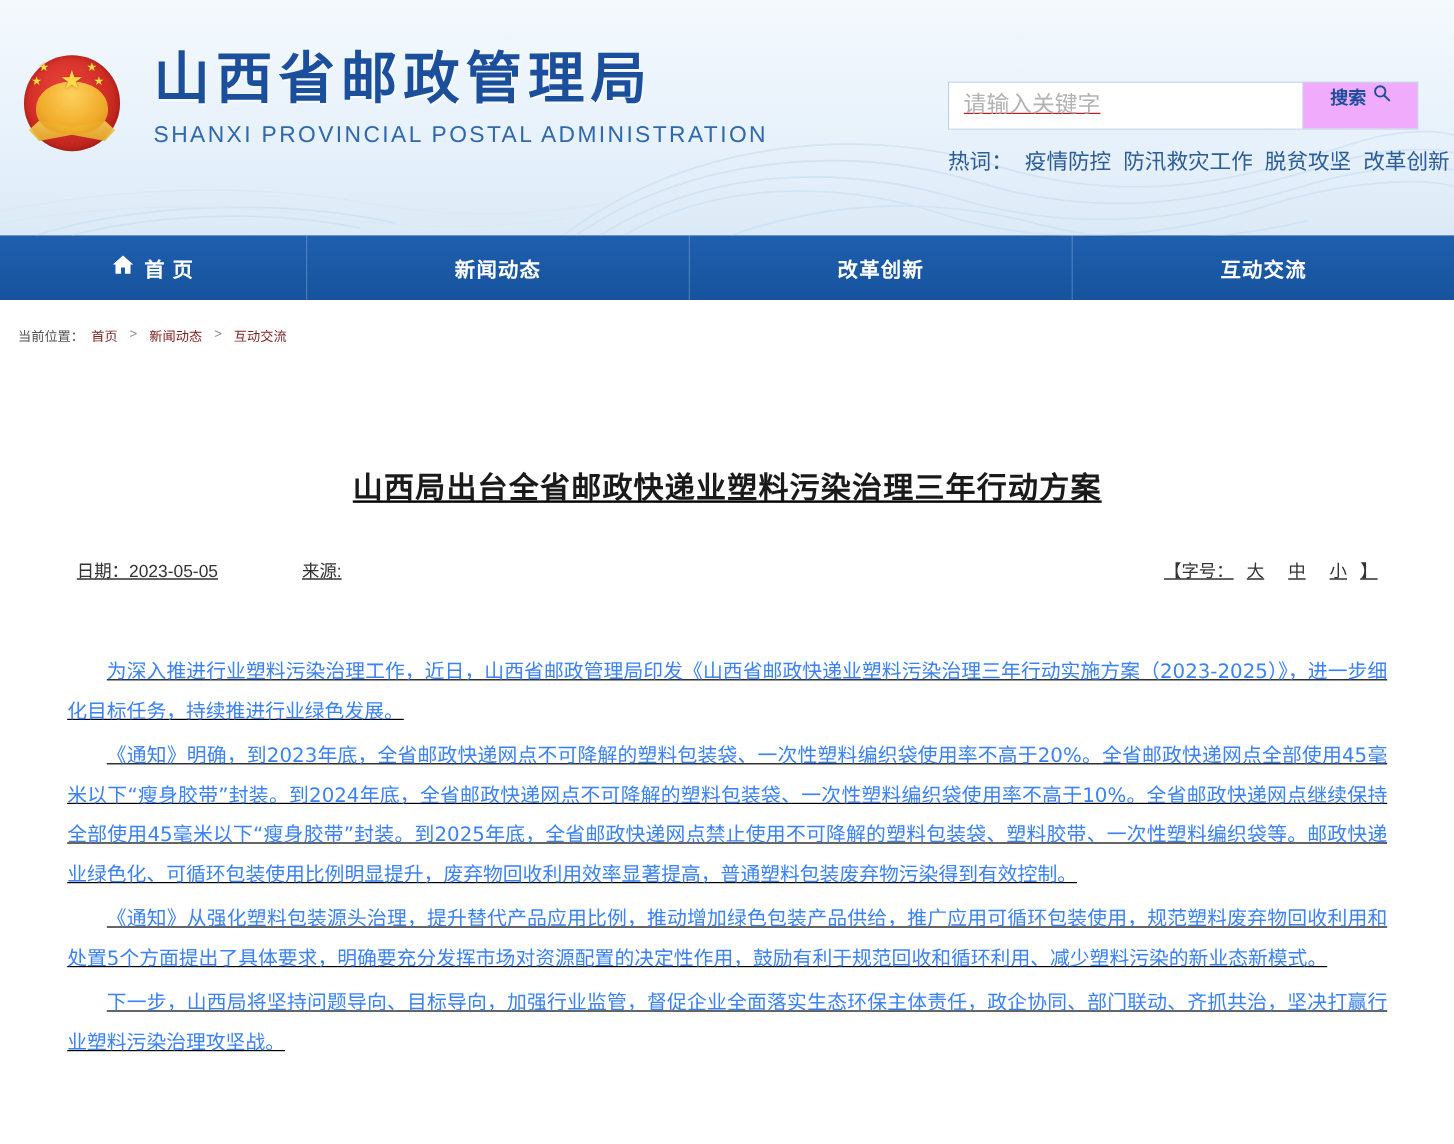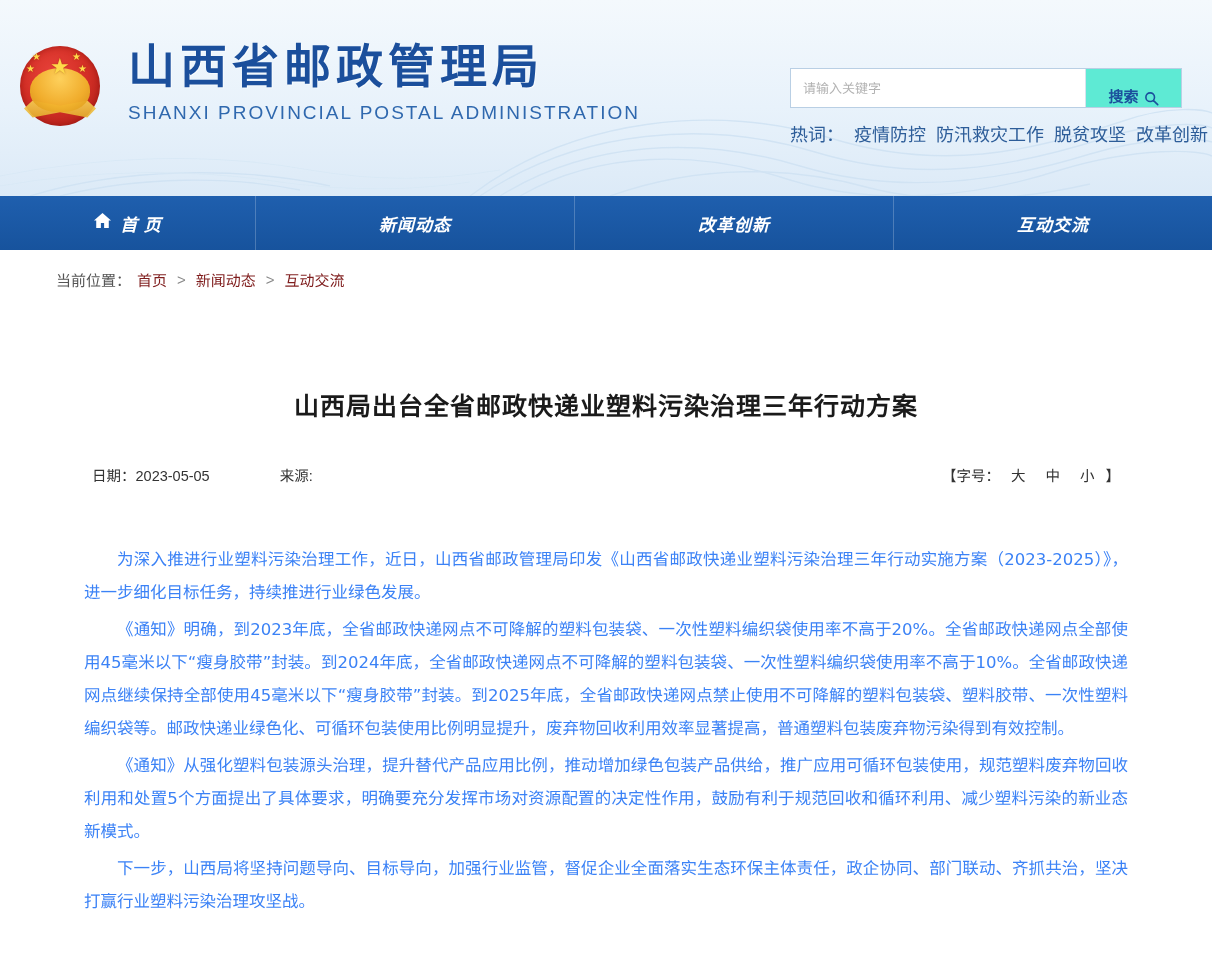--- a/index.html
+++ b/index.html
@@ -98,36 +98,37 @@
     display: flex;
     height: 40px;
     border: 1px solid #b9cfe4;
     background: #fff;
   }
   .search-input {
     flex: 1 1 auto;
     border: none;
     outline: none;
     padding: 0 12px;
-    font-size: 13px;
+    font-size: 19px;
     color: #b91c1c;
     background: #fff;
     font-family: "Liberation Sans", sans-serif;
+    text-decoration: underline;
   }
   .search-input::placeholder { color: #b3b3b3; }
   .search-btn {
     flex: 0 0 96px;
-    background: #5eead4;
+    background: #f0abfc;
     border: none;
     border-left: 1px solid #d7e3ee;
     color: #1b4f9c;
     font-size: 15px;
     font-weight: bold;
     cursor: pointer;
-    display: flex; align-items: flex-end; justify-content: center; gap: 5px;
+    display: flex; align-items: flex-start; justify-content: center; gap: 5px;
     font-family: "Liberation Sans", sans-serif;
   }
   .search-btn svg { display: block; }
   .hotwords {
     margin-top: 12px;
     font-size: 18px;
     color: #30609c;
     display: flex;
     align-items: center;
     gap: 10px;
@@ -135,21 +136,20 @@
   }
   .hotwords .label { color: #2d5d99; }
   .hotwords a { color: #2d5d99; text-decoration: none; }
 
   
   .nav {
     height: 54px;
     background: linear-gradient(180deg, #1f5fae 0%, #17539d 100%);
     display: flex;
     align-items: stretch;
-    font-style: italic;
   }
   .nav-item {
     flex: 1 1 0;
     display: flex;
     align-items: center;
     justify-content: center;
     color: #fff;
     font-size: 17px;
     font-weight: bold;
     letter-spacing: 1px;
@@ -158,30 +158,30 @@
     gap: 8px;
   }
   .nav-item:last-child { border-right: none; }
   .nav-item.home { flex: 0 0 256px; }
 
   
   .breadcrumb {
     height: 58px;
     display: flex;
     align-items: center;
-    padding-left: 56px;
-    font-size: 15px;
+    padding-left: 15px;
+    font-size: 11px;
     color: #555;
     gap: 6px;
   }
   .breadcrumb a { color: #7f1d1d; text-decoration: none; }
   .breadcrumb .sep { color: #888; margin: 0 4px; }
 
   
-  .article { padding: 0 84px; }
+  .article { padding: 0 56px; text-decoration: underline; }
   .art-title {
     text-align: center;
     font-size: 25px;
     font-weight: bold;
     color: #1a1a1a;
     letter-spacing: 1px;
     margin-top: 78px;
   }
   .art-meta {
     margin-top: 42px;

